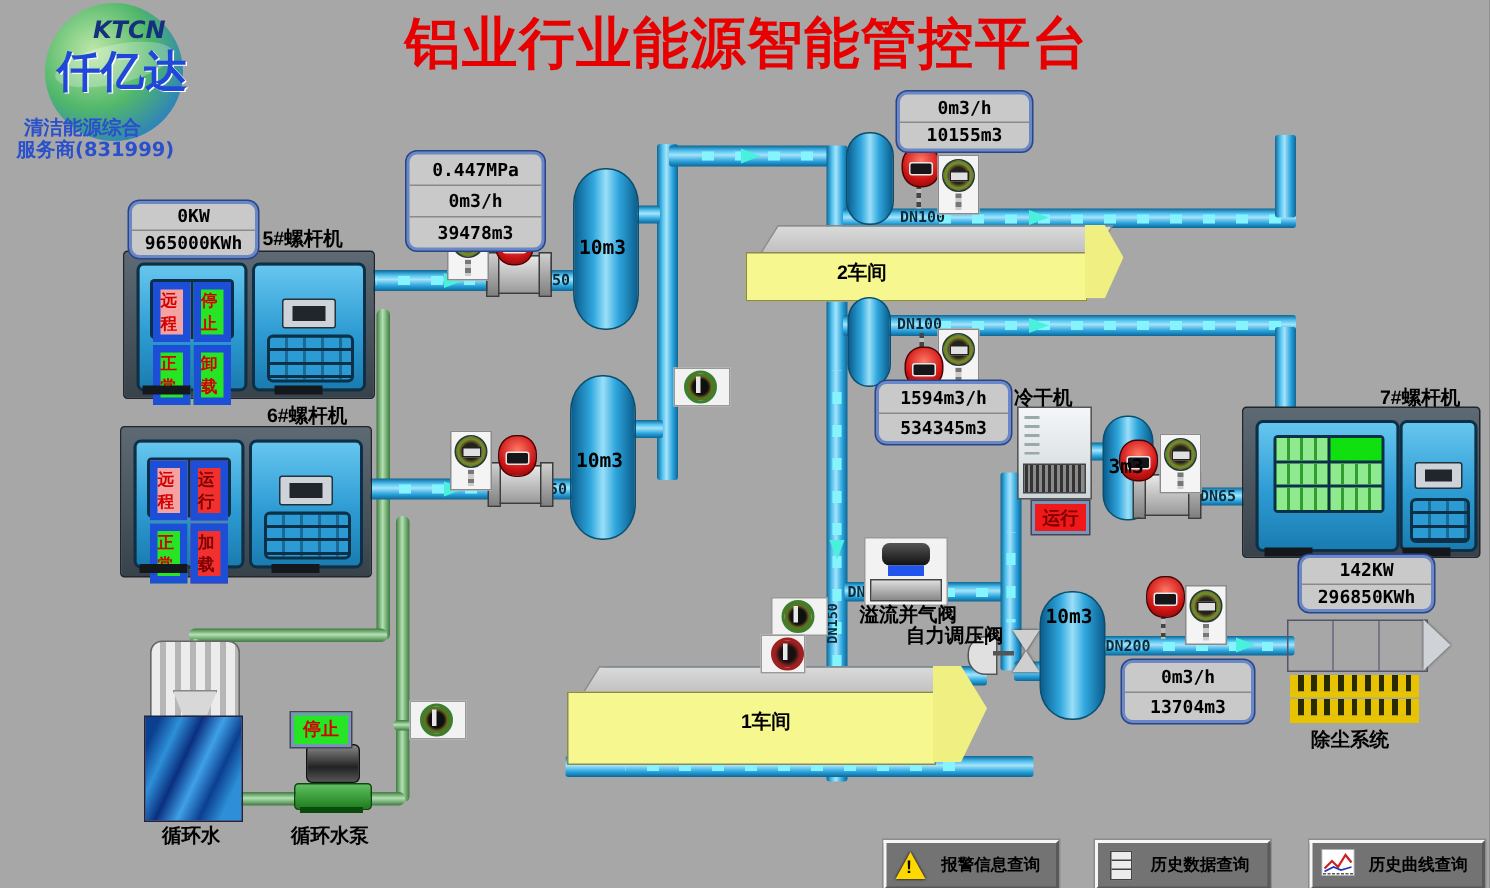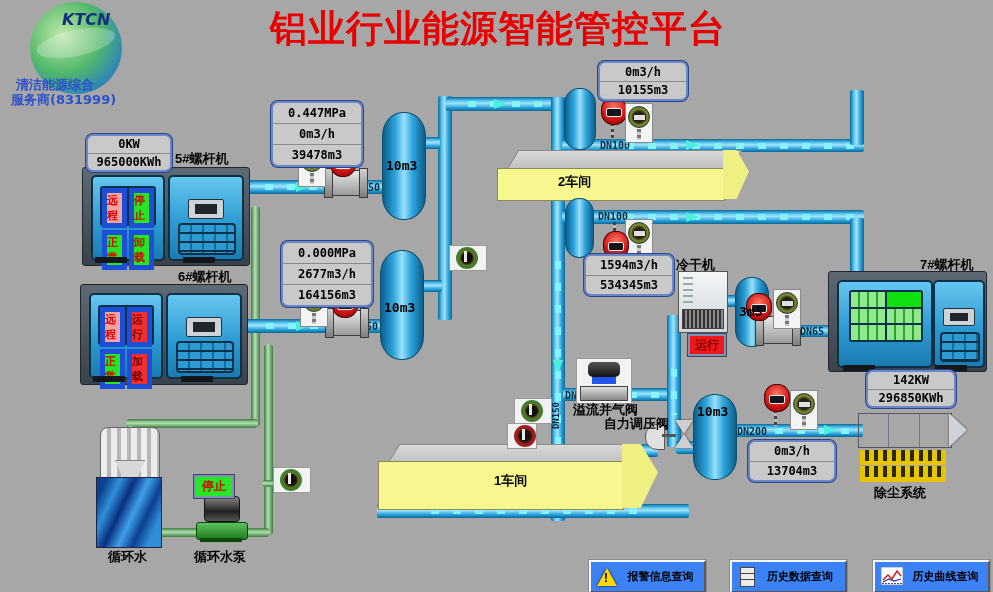--- a/index.html
+++ b/index.html
@@ -57,21 +57,21 @@
   .fmeter{position:absolute;background:linear-gradient(180deg,#e8e8e8,#9a9a9a);border:1px solid #3c3c3c;border-radius:2px;z-index:5}
   .fmeter i:first-child{position:absolute;left:-2px;top:-3px;bottom:-3px;width:7px;background:linear-gradient(180deg,#cfcfcf,#7f7f7f);border:1px solid #3c3c3c}
   .fmeter i:last-child{position:absolute;right:-2px;top:-3px;bottom:-3px;width:7px;background:linear-gradient(180deg,#cfcfcf,#7f7f7f);border:1px solid #3c3c3c}
   .ggauge{position:absolute;width:36px;height:24px;background:#f2f2f2;border:1px solid #999;z-index:6}
   .ggauge b{position:absolute;left:6px;top:1px;width:18px;height:18px;border-radius:50%;background:radial-gradient(circle,#101010 40%,#6a6a20 58%,#2a8a2a 78%,#0f4f18);border:2px solid #3e7e2e}
   .ggauge i{position:absolute;left:14px;top:5px;width:3px;height:11px;background:#e8e8e8}
   .ggauge.red b{background:radial-gradient(circle,#181010 40%,#8a2020 62%,#c02020 80%,#5e0808);border-color:#a02020}
   .stem{position:absolute;width:3px;background:repeating-linear-gradient(180deg,#444 0 3px,#bbb 3px 6px);z-index:4}
   .statusbtn{position:absolute;display:flex;align-items:center;justify-content:center;font:bold 12px "Liberation Sans",sans-serif;border:2px solid #7a93b8;box-shadow:0 0 0 1px #445;z-index:7}
   
-  .qbtn{position:absolute;display:flex;align-items:center;background:#3b82f6;border:2px solid;border-color:#f6f6f4 #595959 #595959 #f6f6f4;box-shadow:0 0 0 1px #8c8c8c;font:bold 11px "Liberation Sans",sans-serif;color:#000;z-index:9;cursor:pointer}
+  .qbtn{position:absolute;display:flex;align-items:center;background:#737373;border:2px solid;border-color:#f6f6f4 #595959 #595959 #f6f6f4;box-shadow:0 0 0 1px #8c8c8c;font:bold 11px "Liberation Sans",sans-serif;color:#000;z-index:9;cursor:pointer}
   .qbtn .cap{flex:1;text-align:center}
   .warn-tri{position:relative;width:0;height:0;border-left:10px solid transparent;border-right:10px solid transparent;border-bottom:18px solid #ffd800;filter:drop-shadow(0 0 1px #000);margin-left:6px}
   .warn-tri::after{content:"!";position:absolute;left:-3px;top:3px;font:bold 12px "Liberation Sans",sans-serif;color:#000}
   .cab-icon{width:13px;height:18px;background:#ececec;border:1px solid #444;margin-left:8px;
             background-image:linear-gradient(#444,#444),linear-gradient(#444,#444);background-size:100% 1px,100% 1px;background-position:0 5px,0 11px;background-repeat:no-repeat}
   .title{position:absolute;left:238px;top:4px;width:520px;text-align:center;font:bold 37px "DejaVu Sans","Liberation Sans",sans-serif;color:#e80000;letter-spacing:1px;z-index:9}
   .tag{position:absolute;font:bold 13px "DejaVu Sans","Liberation Sans",sans-serif;color:#2a50cc;z-index:9;white-space:nowrap}
 </style>
 </head>
 <body>
@@ -363,42 +363,38 @@
   </div>
   <div class="databox" style="left:866px;top:370px;width:86px;height:34px">
     <div class="row">142KW</div>
     <div class="row">296850KWh</div>
   </div>
   <div class="databox" style="left:271px;top:101px;width:88px;height:62px">
     <div class="row">0.447MPa</div>
     <div class="row">0m3/h</div>
     <div class="row">39478m3</div>
   </div>
-  <div class="databox" style="left:281px;top:241px;width:88px;height:62px">
-    <div class="row">0.000MPa</div>
-    <div class="row">2677m3/h</div>
-    <div class="row">164156m3</div>
-  </div>
   <div class="databox" style="left:598px;top:61px;width:86px;height:36px">
     <div class="row">0m3/h</div>
     <div class="row">10155m3</div>
   </div>
   <div class="databox" style="left:584px;top:254px;width:86px;height:38px">
     <div class="row">1594m3/h</div>
     <div class="row">534345m3</div>
   </div>
   <div class="databox" style="left:748px;top:440px;width:84px;height:38px">
     <div class="row">0m3/h</div>
     <div class="row">13704m3</div>
   </div>
 
   <div style="position:absolute;left:30px;top:2px;width:92px;height:92px;border-radius:50%;background:radial-gradient(circle at 35% 35%,#bfe8a8,#52b86a 45%,#2a7fc0 80%,#1a5aa0);z-index:8">
     <div style="position:absolute;left:6px;top:28px;width:80px;height:26px;background:rgba(255,255,255,.25);border-radius:50%;transform:rotate(-12deg)"></div>
   </div>
   <div style="position:absolute;left:62px;top:10px;font:bold italic 16px 'DejaVu Sans',sans-serif;color:#15307c;z-index:9">KTCN</div>
+  <div style="position:absolute;left:38px;top:28px;font:bold 29px 'DejaVu Sans',sans-serif;color:#1f48d8;text-shadow:1px 1px 0 #fff;z-index:9">仟亿达</div>
   <div class="tag" style="left:16px;top:76px">清洁能源综合</div>
   <div class="tag" style="left:11px;top:91px">服务商(831999)</div>
   <div class="title">铝业行业能源智能管控平台</div>
 
   <div class="qbtn" style="left:589px;top:560px;width:113px;height:29px">
     <span class="warn-tri"></span>
     <span class="cap">报警信息查询</span>
   </div>
   <div class="qbtn" style="left:730px;top:560px;width:113px;height:29px">
     <span class="cab-icon"></span>

